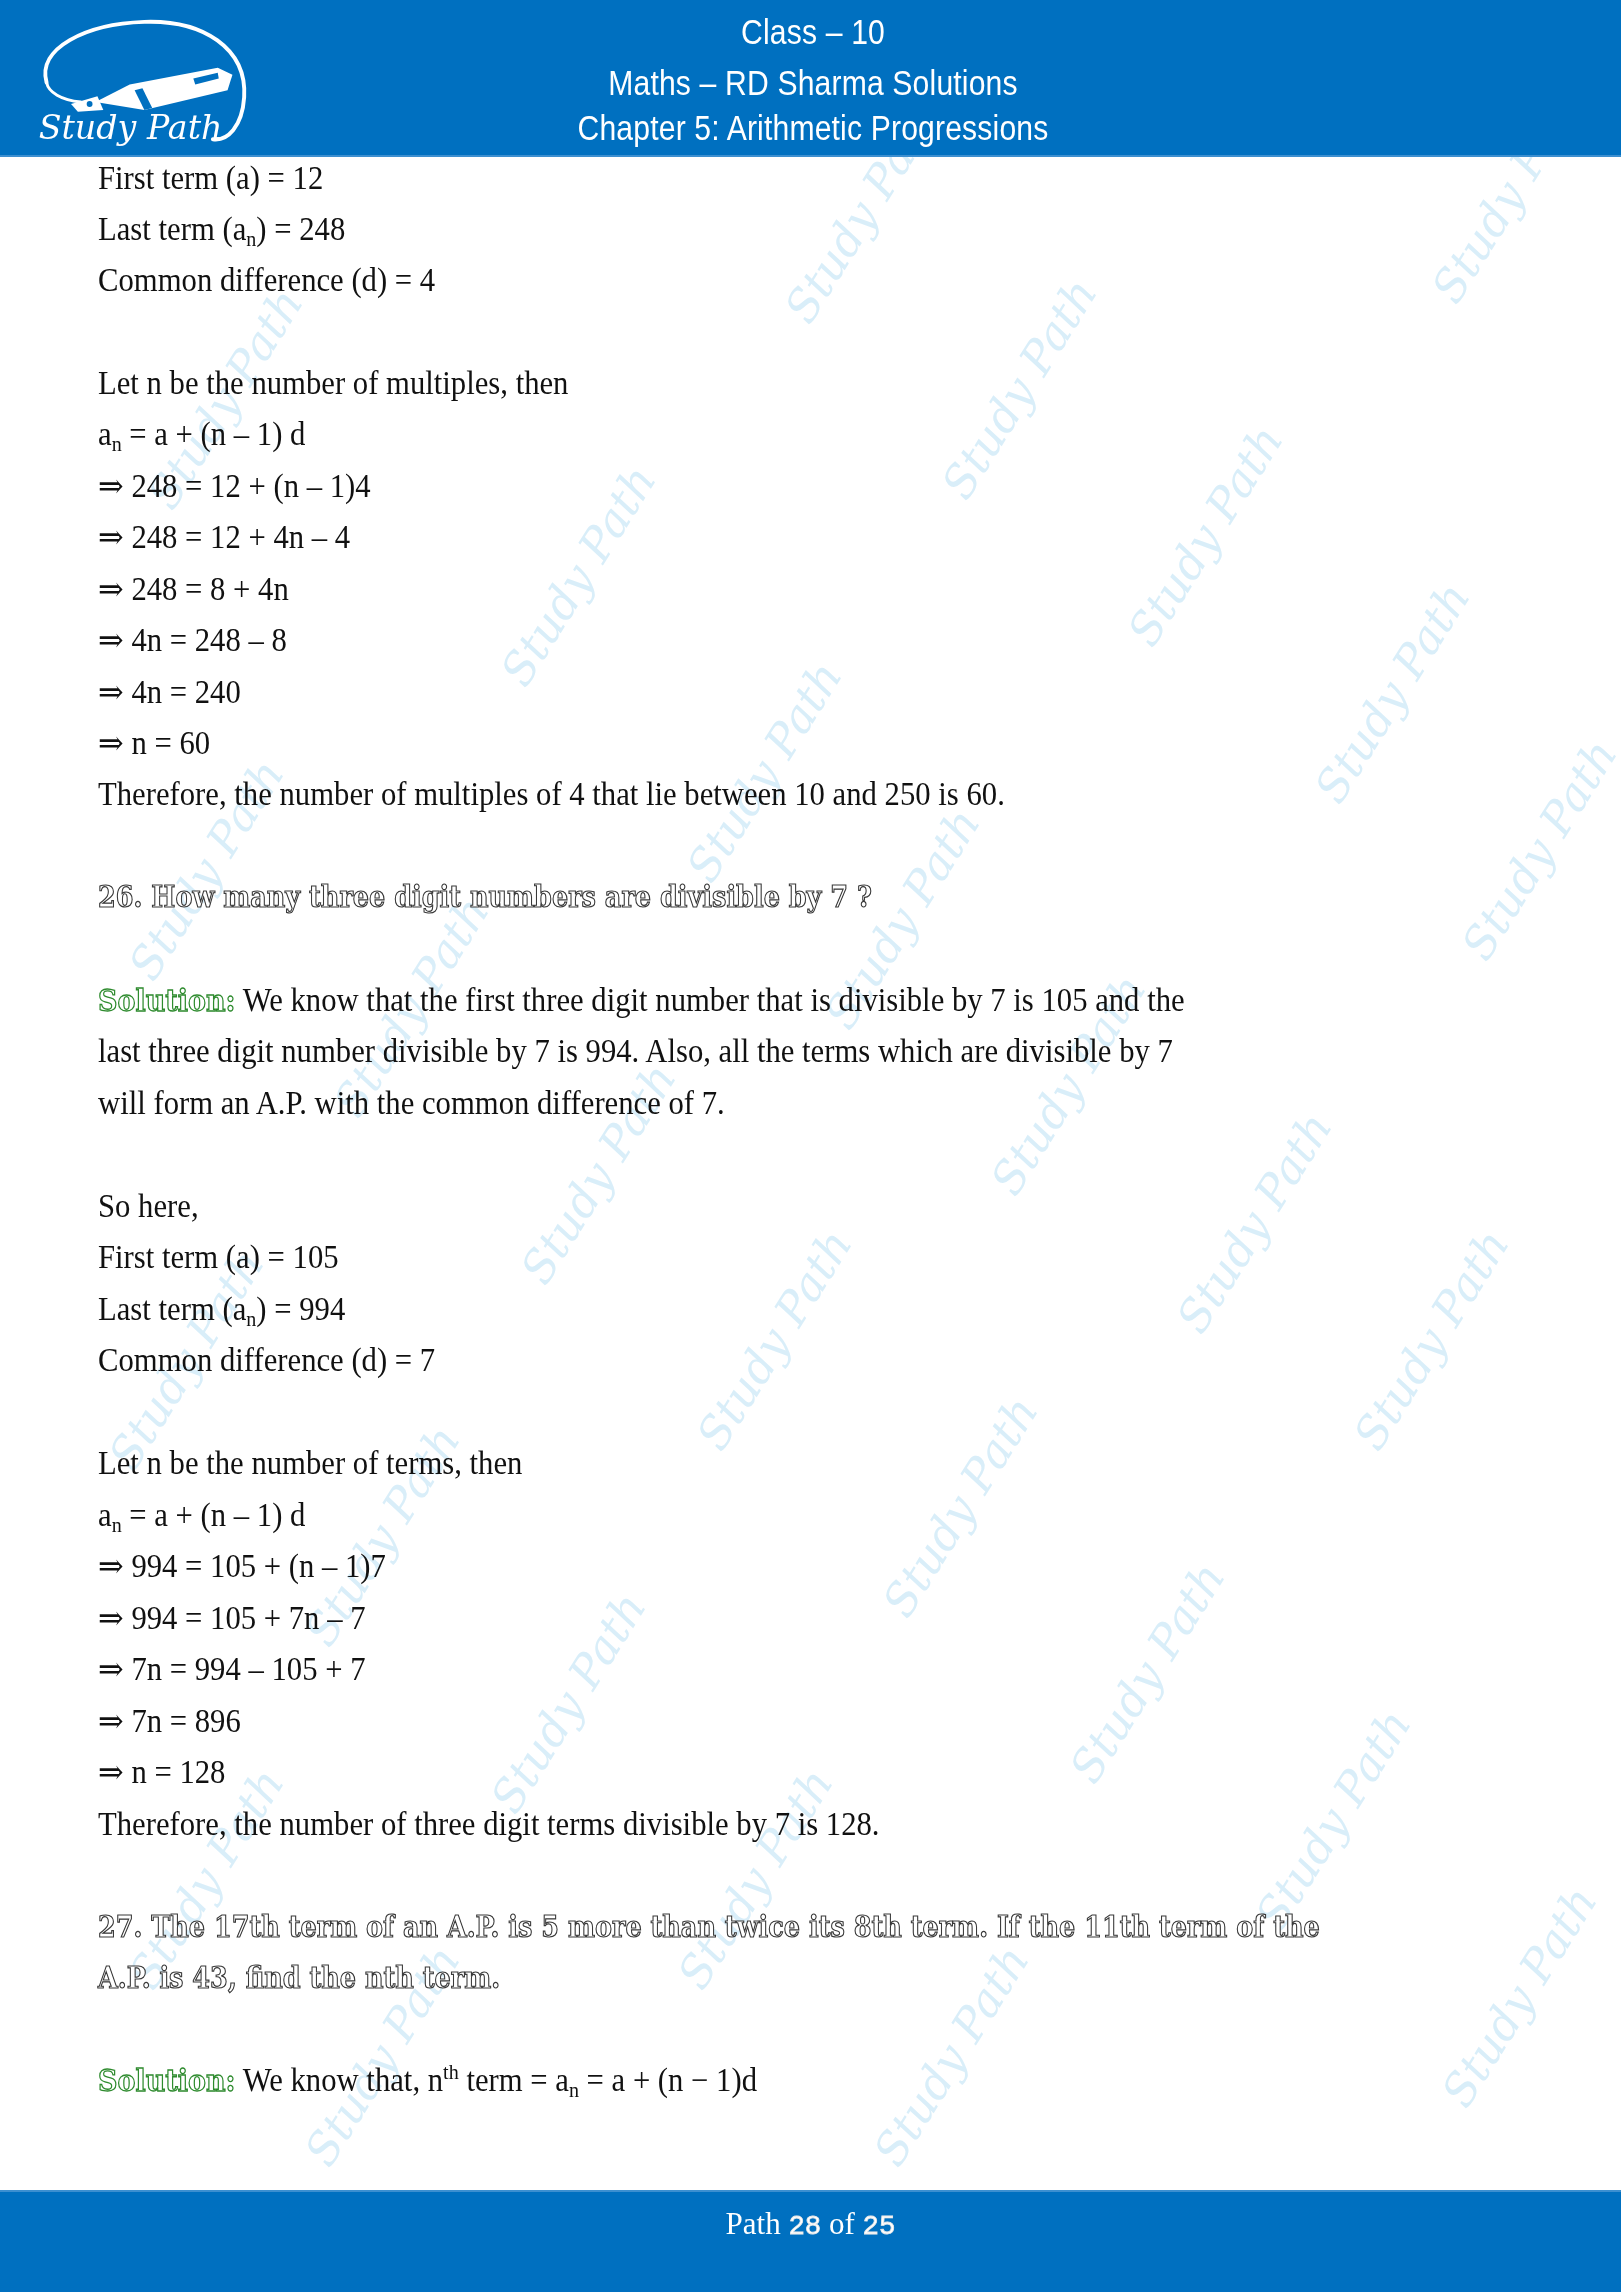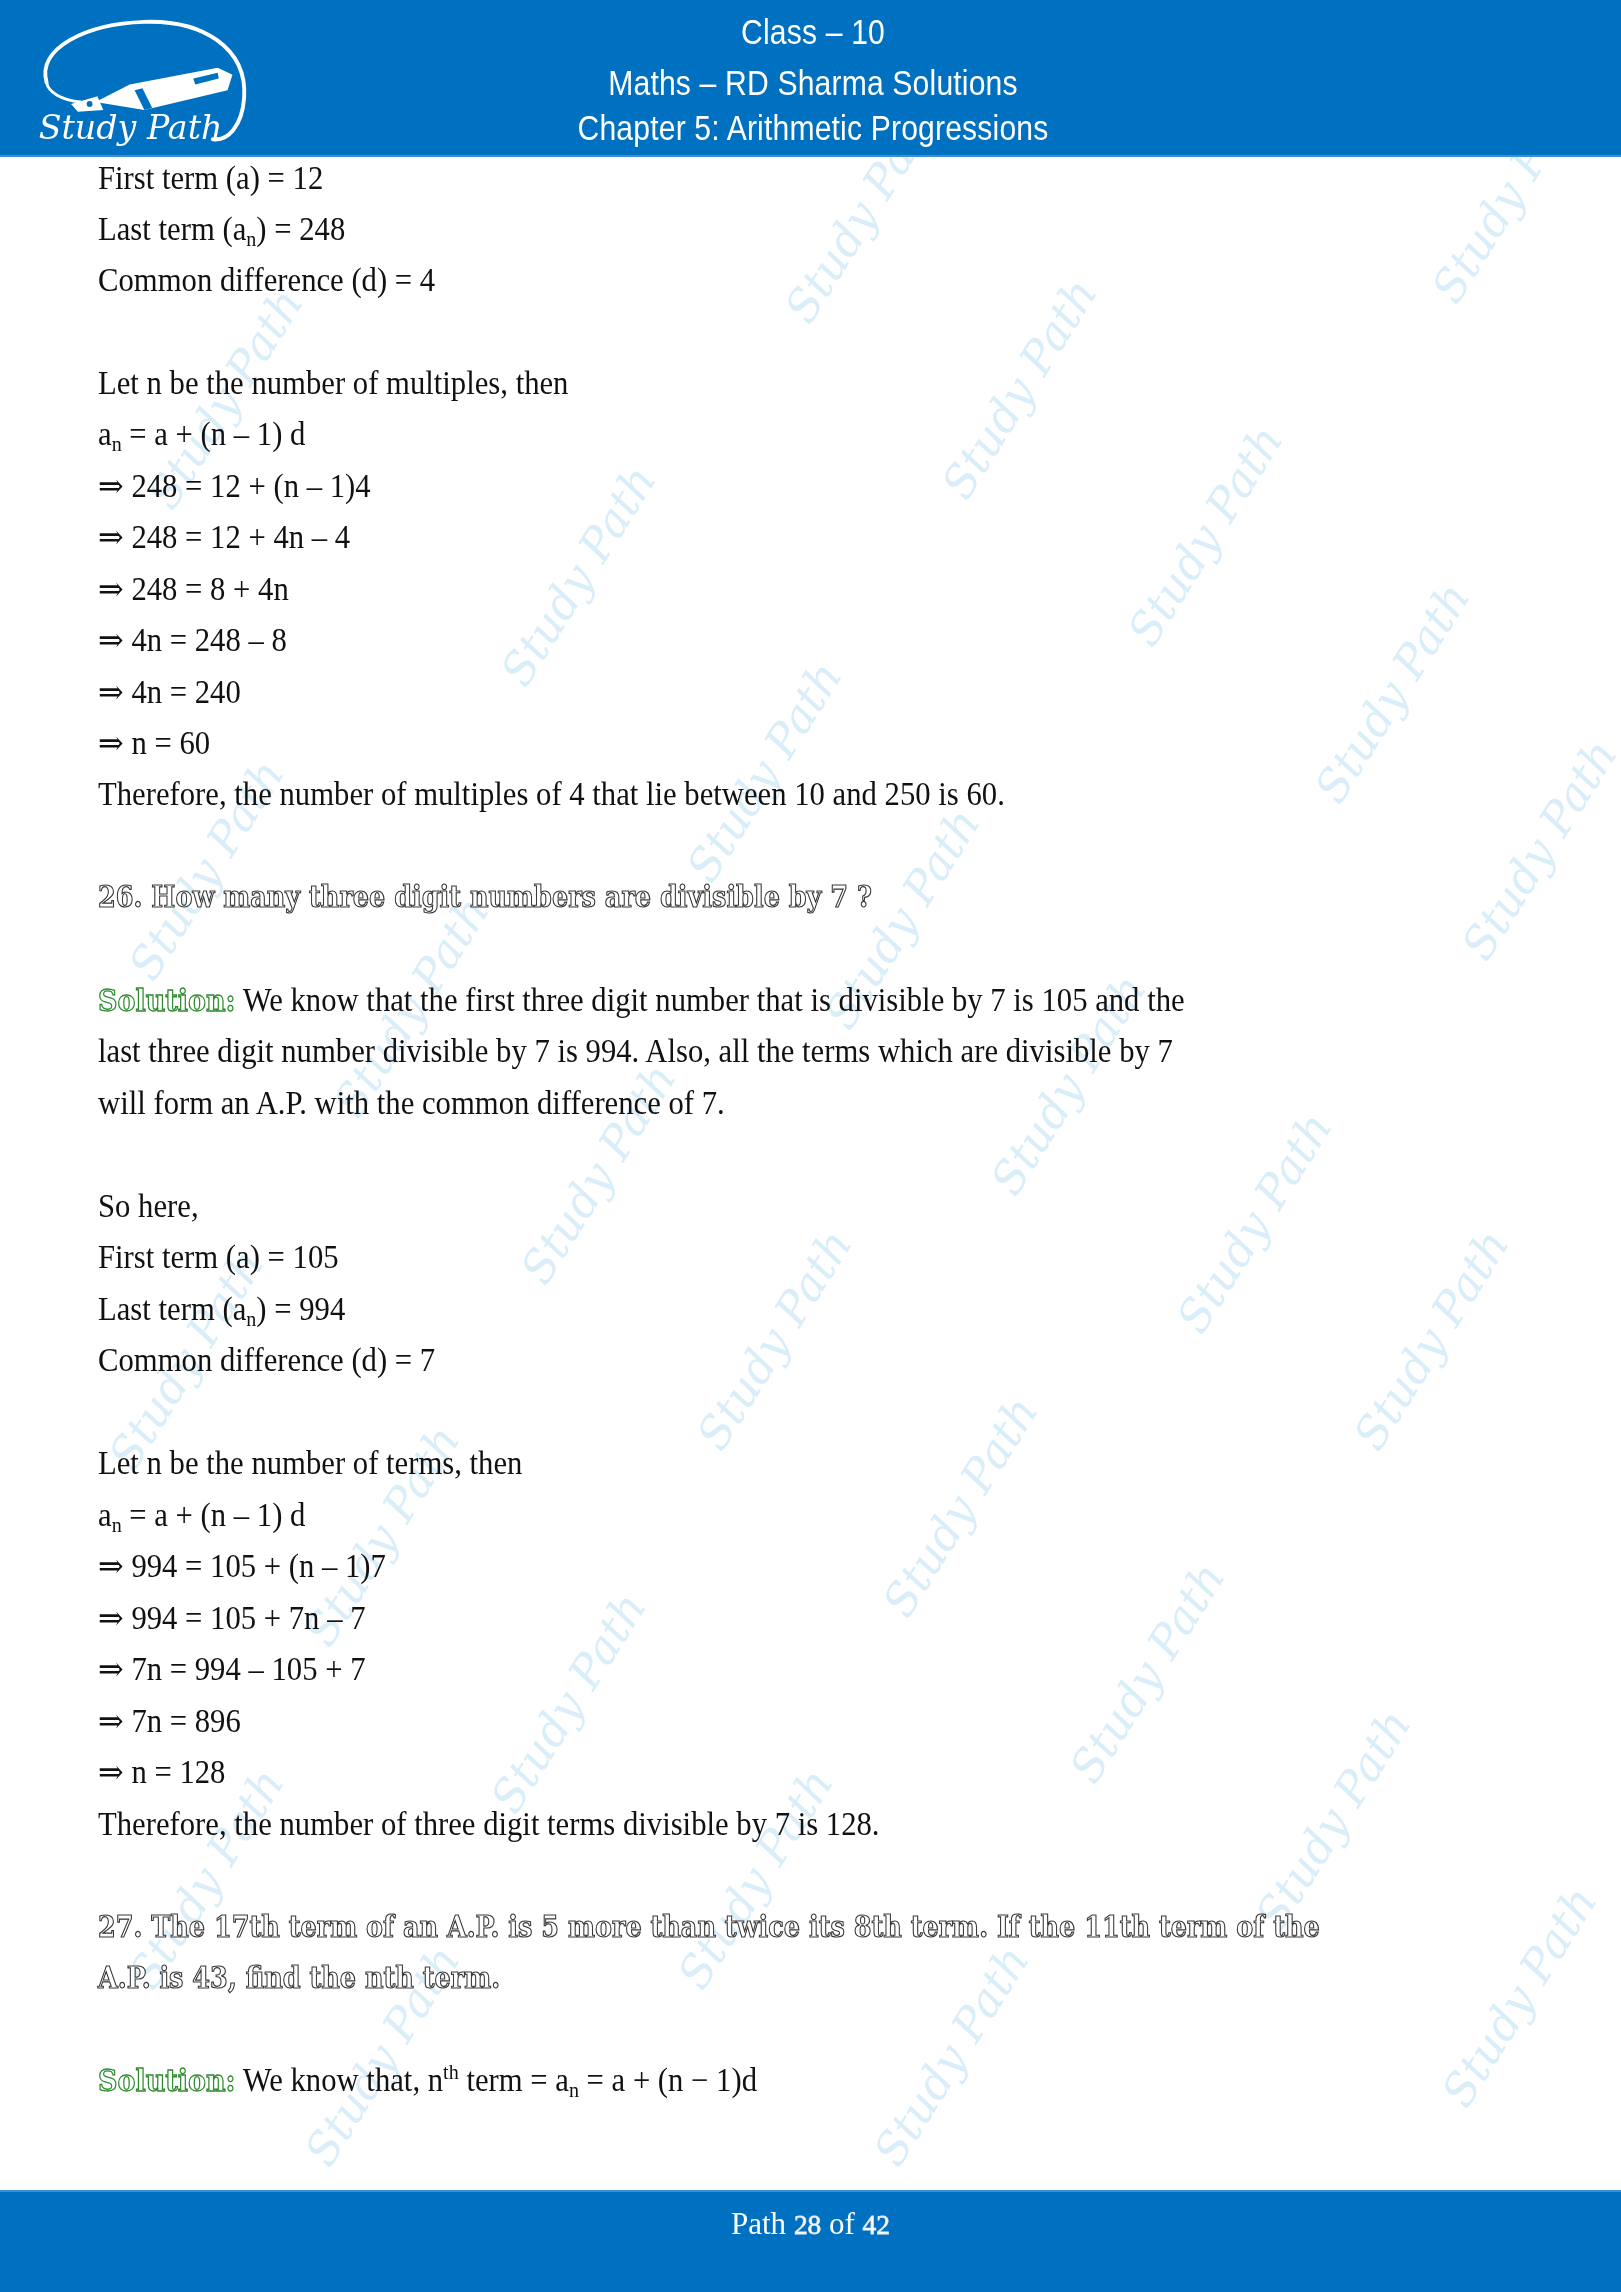--- a/index.html
+++ b/index.html
@@ -70,21 +70,21 @@
     position: absolute; left: 0; top: 2190px; width: 1621px; height: 103px;
     background: #0070c0;
     border-top: 2.9px solid #3c8fd0;
     box-sizing: border-box;
   }
   .footer-text {
     position: absolute; left: 0; right: 0; top: 13.7px;
     text-align: center; color: #ffffff; font-size: 31px;
     font-family: "Liberation Serif", serif;
   }
-  .footer-text .num { color: #ffffff; -webkit-text-stroke: 0.8px #e8e8e8; font-family: Liberation Serif, serif; font-size: 27.4px; }
+  .footer-text .num { color: #ffffff; -webkit-text-stroke: 0.8px #e8e8e8; font-family: Liberation Mono, monospace; font-size: 27.4px; }
 </style>
 </head>
 <body>
 
 <div class="header">
   <svg class="logo" viewBox="0 0 230 140">
 
     <path d="M20 70 C 10 35, 60 10, 120 8 C 180 6, 225 35, 222 85 C 220 115, 205 130, 190 128" fill="none" stroke="#ffffff" stroke-width="4" stroke-linecap="round"></path>
     <path d="M20 70 C 22 80, 35 88, 55 90" fill="none" stroke="#ffffff" stroke-width="3" stroke-linecap="round"></path>
 
@@ -165,15 +165,15 @@
   <div class="line" style="top:1545px">⇒ 7n = 896</div>
   <div class="line" style="top:1596px">⇒ n = 128</div>
   <div class="line" style="top:1648px">Therefore, the number of three digit terms divisible by 7 is 128.</div>
 
   <div class="line q" style="top:1751px">27. The 17th term of an A.P. is 5 more than twice its 8th term. If the 11th term of the</div>
   <div class="line q" style="top:1802px">A.P. is 43, find the nth term.</div>
   <div class="line" style="top:1904px"><span class="sol-label">Solution:</span><span> We know that, n</span><sup>th</sup><span> term = a</span><sub>n</sub><span> = a + (n − 1)d</span></div>
 </div>
 
 <div class="footer">
-  <div class="footer-text"><span>Path </span><span class="num">28</span><span> of </span><span class="num">42</span></div>
+  <div class="footer-text"><span>Path </span><span class="num">28</span><span> of </span><span class="num">25</span></div>
 </div>
 
 
 </body></html>

